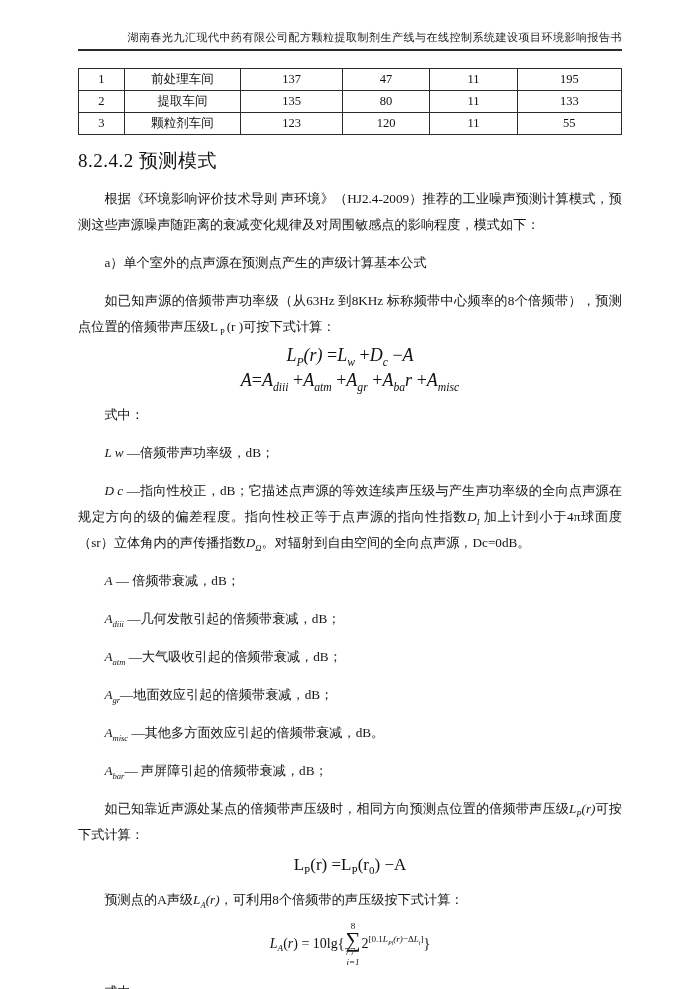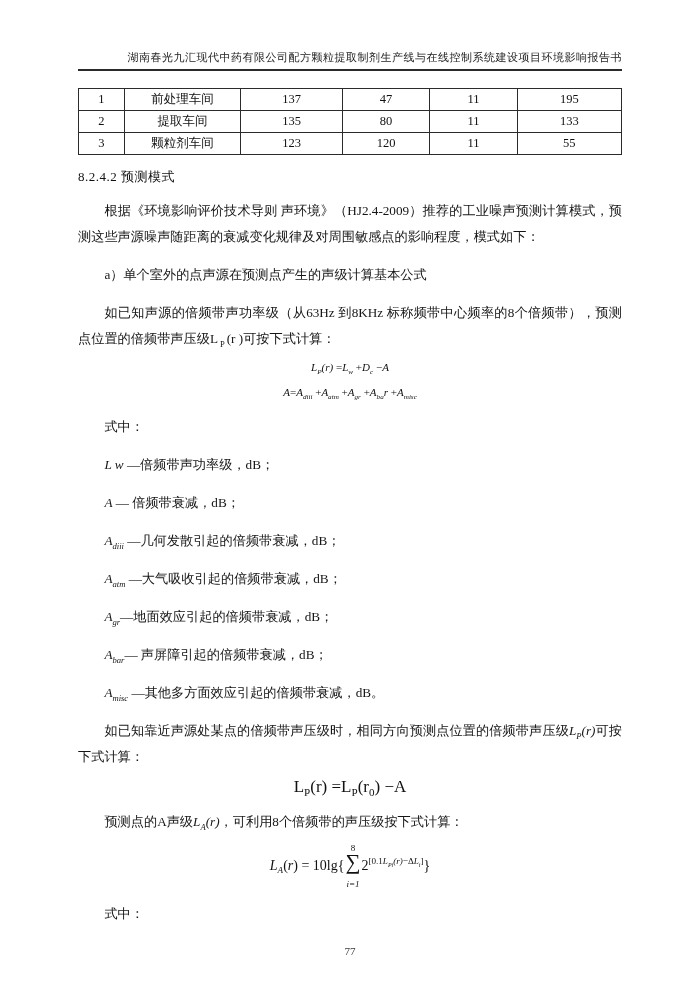--- a/index.html
+++ b/index.html
@@ -2,39 +2,39 @@
 <html><head>
 <meta charset="utf-8">
 <style>
   html,body{margin:0;padding:0;background:#e8e8e8;}
   .page{
     width:700px;height:989px;margin:0 auto;background:#ffffff;position:relative;
     font-family:"Liberation Serif","DejaVu Serif",serif;color:#1c1c1c;overflow:hidden;
   }
   .content{margin:0 78px;width:544px;}
   
-  .header{padding-top:42px;margin:8px 78px;width:544px;}
+  .header{padding-top:30px;margin:0 78px;width:544px;}
   .header-text{font-size:11px;letter-spacing:0.5px;text-align:right;color:#222;white-space:nowrap;}
   .header-rule{border-bottom:2px solid #2b2b2b;margin-top:4px;}
   
   table.datatable{border-collapse:collapse;width:100%;margin-top:17px;table-layout:fixed;}
   table.datatable td{
     border:1.5px solid #2b2b2b;text-align:center;vertical-align:middle;
     font-size:12.5px;height:21px;padding:0 2px;color:#111;
   }
   
-  h2.sect{font-size:13px;font-weight:400;margin:13px 0 5px 0;color:#111;letter-spacing:0.5px;}
+  h2.sect{font-size:19px;font-weight:400;margin:13px 0 5px 0;color:#111;letter-spacing:0.5px;}
   p{margin:1px 0;line-height:26px;font-size:13.2px;color:#151515;}
   .ind{text-indent:2em;margin-top:12px;}
   .just{text-align:justify;}
   .it{font-style:italic;}
   sub{font-size:0.65em;line-height:0;}
   sup{font-size:0.65em;line-height:0;}
   
-  .formula{text-align:center;font-size:11px;line-height:20px;margin:5px 0;color:#111;}
+  .formula{text-align:center;font-size:18px;line-height:20px;margin:5px 0;color:#111;}
   .formula.f2{font-size:17px;margin:7px 0 3px 0;}
   .formula.f3{font-size:14px;margin:9px 0 7px 0;}
   .sum{display:inline-flex;flex-direction:column;align-items:center;vertical-align:middle;line-height:1;margin:0 1px;}
   .sum .su{font-size:9px;line-height:1;}
   .sum .sg{font-size:21px;line-height:0.9;}
   .sum .sl{font-size:9px;font-style:italic;line-height:1;margin-top:8px;}
   
   .footer{position:absolute;bottom:32px;left:0;right:0;text-align:center;font-size:11px;color:#3a3a3a;}
 </style>
 </head>
@@ -90,26 +90,27 @@
 
     <p class="ind just">根据《环境影响评价技术导则 声环境》（HJ2.4-2009）推荐的工业噪声预测计算模式，预测这些声源噪声随距离的衰减变化规律及对周围敏感点的影响程度，模式如下：</p>
     <p class="ind">a）单个室外的点声源在预测点产生的声级计算基本公式</p>
     <p class="ind just"><span>如已知声源的倍频带声功率级（从63Hz 到8KHz 标称频带中心频率的8个倍频带），预测点位置的倍频带声压级</span><span>L</span><sub> P </sub><span>(r )可按下式计算：</span></p>
 
     <div class="formula"><span class="it">L</span><sub class="it">P</sub><span class="it">(r)</span><span> =</span><span class="it">L</span><sub class="it">w</sub><span> +</span><span class="it">D</span><sub class="it">c</sub><span> −</span><span class="it">A</span></div>
     <div class="formula"><span class="it">A</span><span>=</span><span class="it">A</span><sub class="it">diii</sub><span> +</span><span class="it">A</span><sub class="it">atm</sub><span> +</span><span class="it">A</span><sub class="it">gr</sub><span> +</span><span class="it">A</span><sub class="it">ba</sub><span class="it">r</span><span> +</span><span class="it">A</span><sub class="it">misc</sub></div>
 
     <p class="ind">式中：</p>
     <p class="ind"><span class="it">L w</span><span> —倍频带声功率级，dB；</span></p>
+    <p class="ind just"><span class="it">D c</span><span> —指向性校正，dB；它描述点声源的等效连续声压级与产生声功率级的全向点声源在规定方向的级的偏差程度。指向性校正等于点声源的指向性指数</span><span class="it">D</span><sub class="it">I</sub><span> 加上计到小于4π球面度（sr）立体角内的声传播指数</span><span class="it">D</span><sub class="it">Ω</sub><span>。对辐射到自由空间的全向点声源，Dc=0dB。</span></p>
     <p class="ind"><span class="it">A</span><span> — 倍频带衰减，dB；</span></p>
     <p class="ind"><span class="it">A</span><sub class="it">diii</sub><span> —几何发散引起的倍频带衰减，dB；</span></p>
     <p class="ind"><span class="it">A</span><sub class="it">atm</sub><span> —大气吸收引起的倍频带衰减，dB；</span></p>
     <p class="ind"><span class="it">A</span><sub class="it">gr</sub><span>—地面效应引起的倍频带衰减，dB；</span></p>
+    <p class="ind"><span class="it">A</span><sub class="it">misc</sub><span> —其他多方面效应引起的倍频带衰减，dB。</span></p>
     <p class="ind"><span class="it">A</span><sub class="it">bar</sub><span>— 声屏障引起的倍频带衰减，dB；</span></p>
-    <p class="ind"><span class="it">A</span><sub class="it">misc</sub><span> —其他多方面效应引起的倍频带衰减，dB。</span></p>
 
     <p class="ind just"><span>如已知靠近声源处某点的倍频带声压级时，相同方向预测点位置的倍频带声压级</span><span class="it">L</span><sub class="it">P</sub><span class="it">(r)</span><span>可按下式计算：</span></p>
 
     <div class="formula f2"><span>L</span><sub>P</sub><span>(r) =L</span><sub>P</sub><span>(r</span><sub>0</sub><span>) −A</span></div>
 
     <p class="ind"><span>预测点的A声级</span><span class="it">L</span><sub class="it">A</sub><span class="it">(r)</span><span>，可利用8个倍频带的声压级按下式计算：</span></p>
 
     <div class="formula f3"><span class="it">L</span><sub class="it">A</sub><span>(</span><span class="it">r</span><span>) = 10lg{</span><span class="sum">
           <span class="su">8</span>
           <span class="sg">∑</span>

